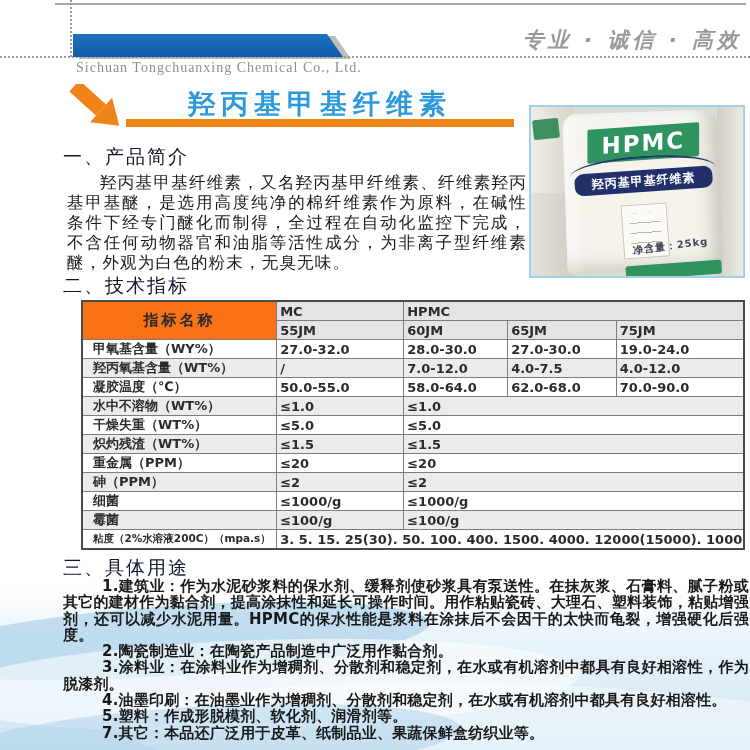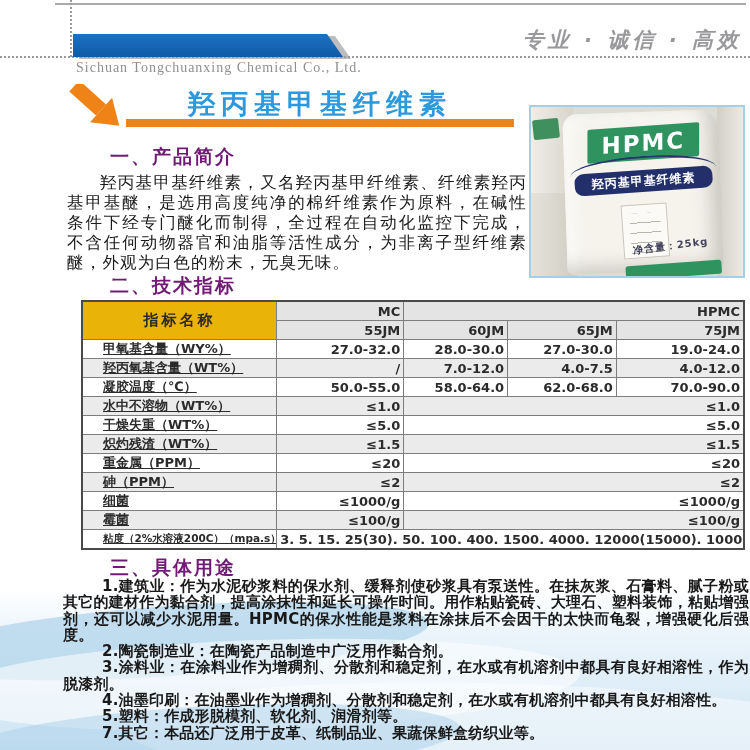--- a/index.html
+++ b/index.html
@@ -60,37 +60,37 @@
   .bag-label{position:absolute;left:56px;top:92px;width:44px;height:52px;background:#fbfaf6;
     border:1px solid #c9c6ba;transform:rotate(-2deg);
     background-image:repeating-linear-gradient(180deg,transparent 0 9px,#b9b6ab 9px 10px);
     background-size:70% 100%;background-position:50% 8px;background-repeat:no-repeat;}
   .bag-net{position:absolute;right:14px;bottom:18px;color:#43435a;font-size:10px;font-weight:700;
     transform:rotate(-5deg);letter-spacing:1px;}
   .bag-footgreen{position:absolute;left:58px;bottom:-6px;width:96px;height:14px;background:#2f9360;
     transform:rotate(-2deg);border-radius:3px;}
 
   
-  .sec-h{position:absolute;left:63px;z-index:3;font-size:19px;font-weight:700;color:#701a75;letter-spacing:2px;margin-left:47px;}
+  .sec-h{position:absolute;left:63px;z-index:3;font-size:19px;font-weight:400;color:#0f172a;letter-spacing:2px;}
   .h-intro{top:144px;} .h-specs{top:273px;} .h-uses{top:555px;}
   .intro-p{position:absolute;left:63px;top:169px;width:460px;z-index:3;margin:4px;
     font-size:16.5px;font-weight:400;line-height:20px;letter-spacing:1.2px;
     text-indent:2em;text-align:justify;color:#1a1a1a;}
 
   
   .spec-wrap{position:absolute;left:81px;top:300px;width:664px;z-index:3;}
   table.spec{border-collapse:collapse;table-layout:fixed;width:664px;border:2px solid #4a4a4a;
     font-size:13px;color:#2b2b2b;}
   table.spec th,table.spec td{border:1px solid #7d7d7d;height:18px;padding:0 3px;
-    text-align:right;font-weight:600;overflow:hidden;white-space:nowrap;}
+    text-align:left;font-weight:600;overflow:hidden;white-space:nowrap;}
   table.spec thead th{background:#e4e4e4;}
   table.spec tbody tr:nth-child(even) th,table.spec tbody tr:nth-child(even) td{background:#ebebeb;}
   table.spec tbody tr:nth-child(odd) th,table.spec tbody tr:nth-child(odd) td{background:#ffffff;}
-  table.spec th.lbl{text-align:left;padding-left:20px;text-decoration:underline;}
-  table.spec th.corner{text-align:center;font-size:15px;font-weight:800;letter-spacing:3px;background:#eab308;}
+  table.spec th.lbl{text-align:left;padding-left:10px;}
+  table.spec th.corner{text-align:center;font-size:15px;font-weight:800;letter-spacing:3px;background:#f97316;}
   table.spec th.small{font-size:10.5px;letter-spacing:0;}
 
   
   .uses{position:absolute;left:63px;top:578px;width:686px;z-index:3;}
   .uses p{margin:0;font-size:15px;font-weight:700;line-height:16.3px;text-indent:2.6em;
     letter-spacing:.2px;color:#191919;text-align:justify;}
 </style>
 </head>
 <body>
 

